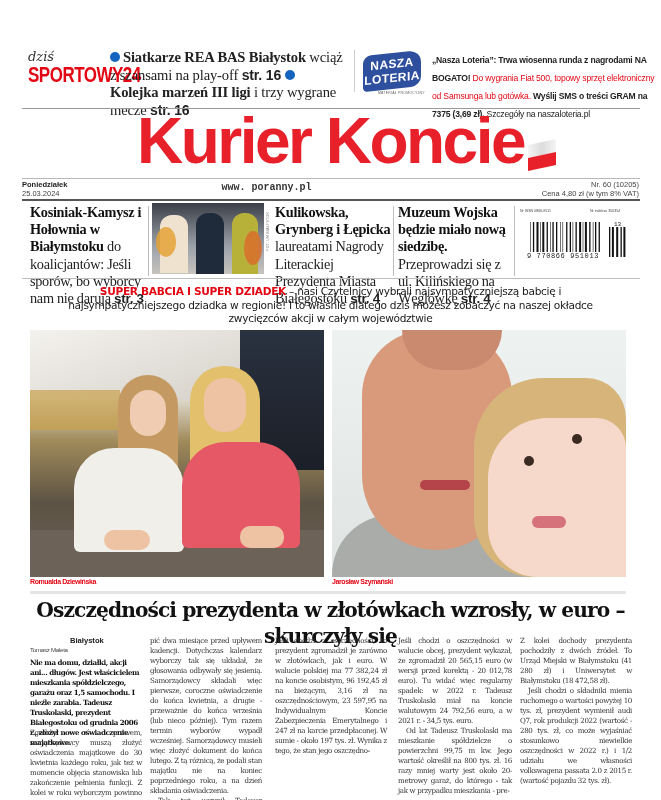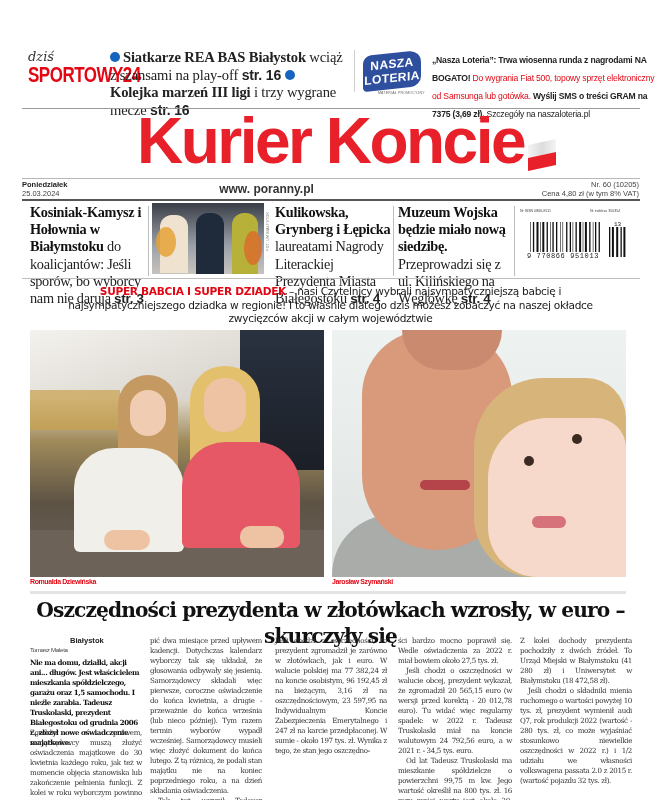--- a/index.html
+++ b/index.html
@@ -29,21 +29,21 @@
   
   #rule-top { left: 22px; top: 108px; width: 618px; height: 1px; background: #9a9a9a; }
   #masthead-title { left: 0; top: 109px; width: 661px; text-align: center; font-family: "Liberation Sans", sans-serif; font-weight: 700; font-size: 64px; line-height: 64px; color: #e8202a; letter-spacing: -2.5px; }
   #masthead-flag { left: 528px; top: 142px; width: 28px; height: 26px; transform: skewY(-12deg); }
   #masthead-flag .w { height: 13px; background: linear-gradient(90deg,#f4f4f4,#dcdcdc,#f4f4f4); }
   #masthead-flag .r { height: 13px; background: #e8202a; }
 
   #rule-info-top { left: 22px; top: 178px; width: 618px; height: 1px; background: #b8b8b8; }
   #info-day { left: 22px; top: 180px; font-family: "Liberation Sans", sans-serif; font-size: 7.5px; font-weight: 700; color: #222; }
   #info-date { left: 22px; top: 189px; font-family: "Liberation Sans", sans-serif; font-size: 7.5px; color: #444; }
-  #info-url { left: 0; top: 182px; width: 533px; text-align: center; font-family: Liberation Sans, sans-serif; font-size: 12px; font-weight: 700; color: #333; }
+  #info-url { left: 0; top: 182px; width: 533px; text-align: center; font-family: Liberation Mono, monospace; font-size: 10px; font-weight: 700; color: #333; }
   #info-issue { right: 22px; top: 180px; text-align: right; font-family: "Liberation Sans", sans-serif; font-size: 7.5px; color: #444; }
   #info-price { right: 22px; top: 189px; text-align: right; font-family: "Liberation Sans", sans-serif; font-size: 7.5px; color: #444; }
   #rule-info-bottom { left: 22px; top: 199px; width: 618px; height: 2px; background: #555; }
 
   
   .teaser { font-size: 14.3px; line-height: 17.2px; color: #222; letter-spacing: -0.3px; }
   .teaser b { font-weight: 700; color: #111; }
   .teaser .str { font-family: "Liberation Sans", sans-serif; font-weight: 700; font-size: 13.5px; margin-top: 9px; }
   #teaser-1 { left: 30px; top: 204px; width: 118px; }
   #teaser-2 { left: 275px; top: 204px; width: 118px; }
@@ -245,20 +245,19 @@
     <p>Zgodnie z prawem, samorządowcy muszą złożyć oświadczenia majątkowe do 30 kwietnia każdego roku, jak też w momencie objęcia stanowiska lub zakończenie pełnienia funkcji. Z kolei w roku wyborczym powinno to nastą-</p>
   </div>
 <div id="col-2" class="abs col">
     <p>pić dwa miesiące przed upływem kadencji. Dotychczas kalendarz wyborczy tak się układał, że głosowania odbywały się jesienią. Samorządowcy składali więc pierwsze, coroczne oświadczenie do końca kwietnia, a drugie - przeważnie do końca września (lub nieco później). Tym razem termin wyborów wypadł wcześniej. Samorządowcy musieli więc złożyć dokument do końca lutego. Z tą różnicą, że podali stan majątku nie na koniec poprzedniego roku, a na dzień składania oświadczenia.</p>
     <p>Tak też uczynił Tadeusz Truskolaski, który swoje oświadczenie majątkowe złożył w Podlaskim Urzędzie Wojewódzkim 29 lutego br. Co cie-</p>
   </div>
 <div id="col-3" class="abs col">
     <p>Jeśli chodzi o oszczędności, to prezydent zgromadził je zarówno w złotówkach, jak i euro. W walucie polskiej ma 77 382,24 zł na koncie osobistym, 96 192,45 zł na bieżącym, 3,16 zł na oszczędnościowym, 23 597,95 na Indywidualnym Koncie Zabezpieczenia Emerytalnego i 247 zł na karcie przedpłaconej. W sumie - około 197 tys. zł. Wynika z tego, że stan jego oszczędno-</p>
   </div>
 <div id="col-4" class="abs col">
-    <p>ści bardzo mocno poprawił się. Wedle oświadczenia za 2022 r. miał bowiem około 27,5 tys. zł.</p>
     <p>Jeśli chodzi o oszczędności w walucie obcej, prezydent wykazał, że zgromadził 20 565,15 euro (w wersji przed korektą - 20 012,78 euro). Tu widać więc regularny spadek: w 2022 r. Tadeusz Truskolaski miał na koncie walutowym 24 792,56 euro, a w 2021 r. - 34,5 tys. euro.</p>
     <p>Od lat Tadeusz Truskolaski ma mieszkanie spółdzielcze o powierzchni 99,75 m kw. Jego wartość określił na 800 tys. zł. 16 razy mniej warty jest około 20-metrowy garaż, do którego - tak jak w przypadku mieszkania - pre-</p>
   </div>
 <div id="col-5" class="abs col">
     <p>Z kolei dochody prezydenta pochodziły z dwóch źródeł. To Urząd Miejski w Białymstoku (41 280 zł) i Uniwersytet w Białymstoku (18 472,58 zł).</p>
     <p>Jeśli chodzi o składniki mienia ruchomego o wartości powyżej 10 tys. zł, prezydent wymienił audi Q7, rok produkcji 2022 (wartość - 280 tys. zł, co może wyjaśniać stosunkowo niewielkie oszczędności w 2022 r.) i 1/2 udziału we własności volkswagena passata 2.0 z 2015 r. (wartość pojazdu 32 tys. zł).</p>
   </div>
 
 </body></html>

